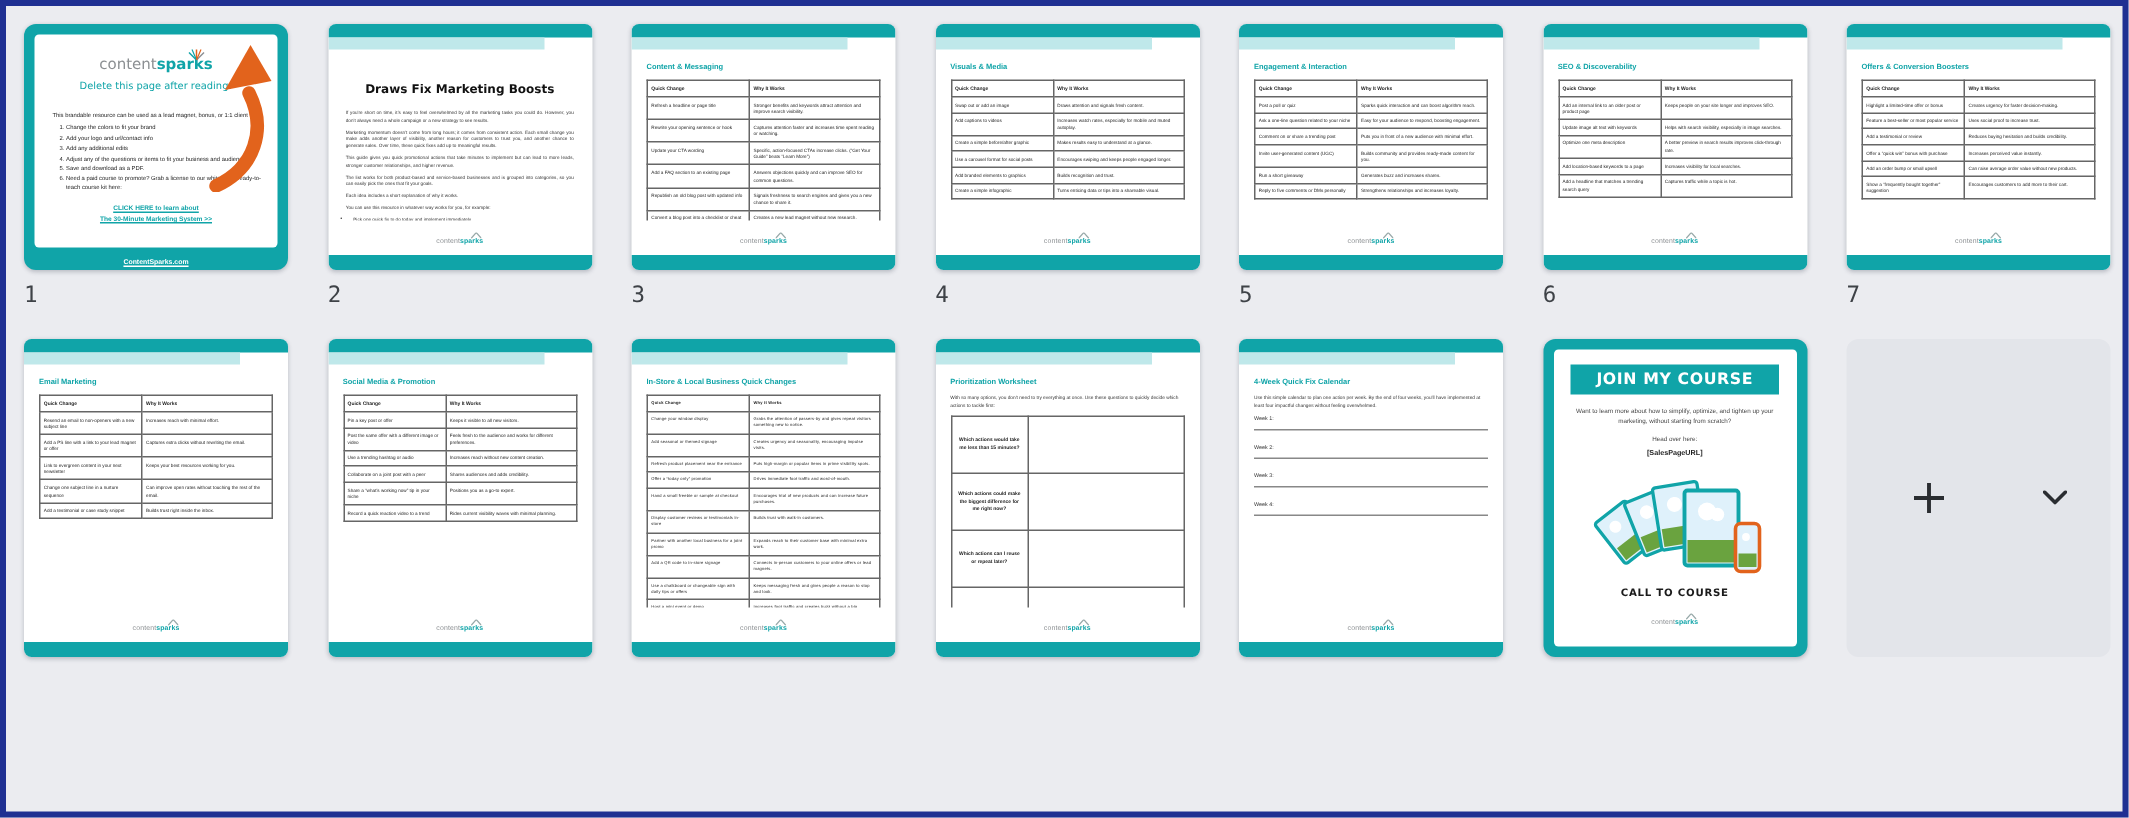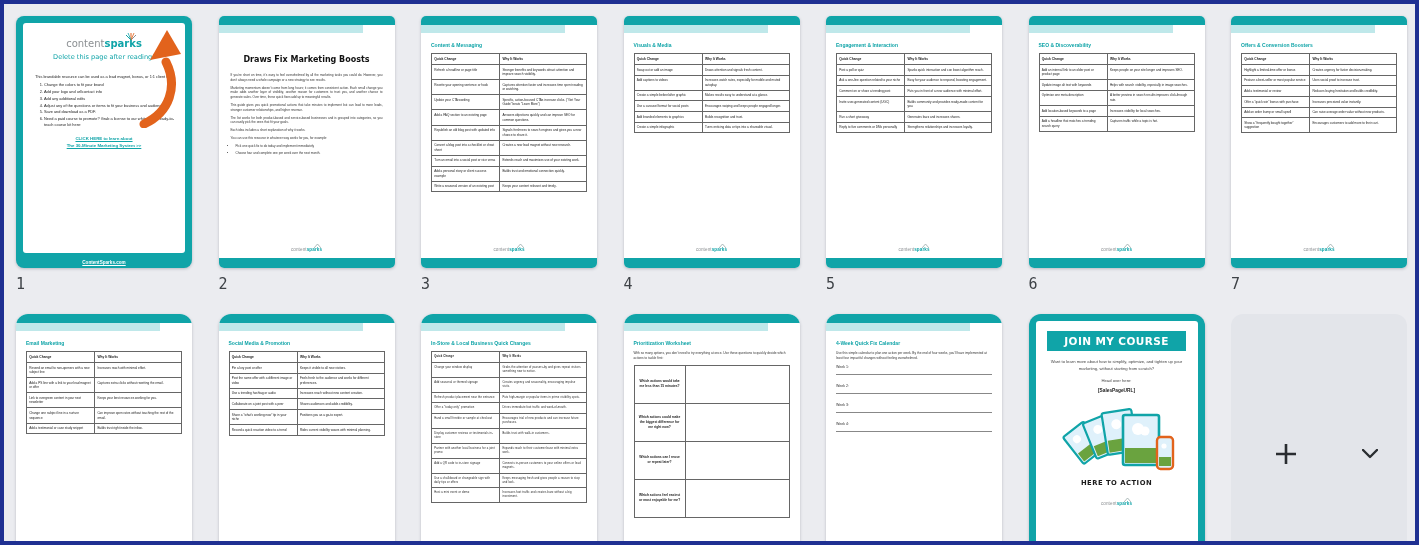--- a/index.html
+++ b/index.html
@@ -15,22 +15,22 @@
     font-family:"Liberation Sans", sans-serif;
   }
   .canvas{padding:12px 0 0 12px;}
   .grid-row{display:grid; grid-template-columns:repeat(7,176px); column-gap:26.5px;}
   .numbers{height:46px; padding-top:7px; font-size:15px; color:#3e4247; font-family:"DejaVu Sans Mono", monospace;}
   .thumb{
     width:176px; background:#fff; border-radius:5px; overflow:hidden;
     box-shadow:0 1px 3px rgba(55,60,80,.28);
     display:flex; flex-direction:column; position:relative; cursor:pointer;
   }
-  .row1 .thumb{height:252px;}
-  .row2 .thumb{height:280px;border-radius:12px;}
+  .row1 .thumb{height:164px;}
+  .row2 .thumb{height:212px;}
 
   
   .bar-top{height:9px; background:var(--teal); flex:none;}
   .bar-sub{height:8px; width:82%; background:var(--teal-light); flex:none;}
   .pbody{flex:1; padding:7px 10px 0 10px; overflow:hidden;}
   .bar-bot{height:10px; background:var(--teal); flex:none;}
   .pfoot{flex:none; text-align:center; padding:2px 0 3px;}
   .flogo{position:relative; font-size:4.6px; letter-spacing:.1px;}
   .fl-g{color:var(--gray-logo);}
   .fl-t{color:var(--teal); font-weight:bold;}
@@ -711,21 +711,21 @@
               </g>
             <rect x="66" y="16" width="36" height="50" rx="2" fill="#dff1fb" stroke="#10a4a8" stroke-width="2.6"></rect>
             <rect x="68" y="49" width="32" height="15" fill="#6aa33f"></rect>
               <circle cx="81" cy="30" r="6" fill="#fff"></circle>
               <circle cx="88" cy="32" r="4.5" fill="#fff"></circle>
             <rect x="100" y="38" width="16" height="32" rx="3.5" fill="#dff1fb" stroke="#e2631c" stroke-width="2.4"></rect>
             <rect x="102" y="58" width="12" height="9" fill="#6aa33f"></rect>
               <circle cx="107" cy="47" r="2.6" fill="#fff"></circle>
           </svg>
         </div>
-        <div class="jn-cta">HERE TO ACTION</div>
+        <div class="jn-cta">CALL TO COURSE</div>
         <div class="pfoot jn-foot">
           <span class="flogo">
             <span class="fl-roof"><svg width="7" height="4" viewBox="0 0 7 4">
                   <polyline points="0,4 3.5,0 7,4" fill="none" stroke="#9aa" stroke-width=".8"></polyline>
                 </svg></span>
             <span class="fl-g">content</span><span class="fl-t">sparks</span>
           </span>
         </div>
       </div>
     </div>

